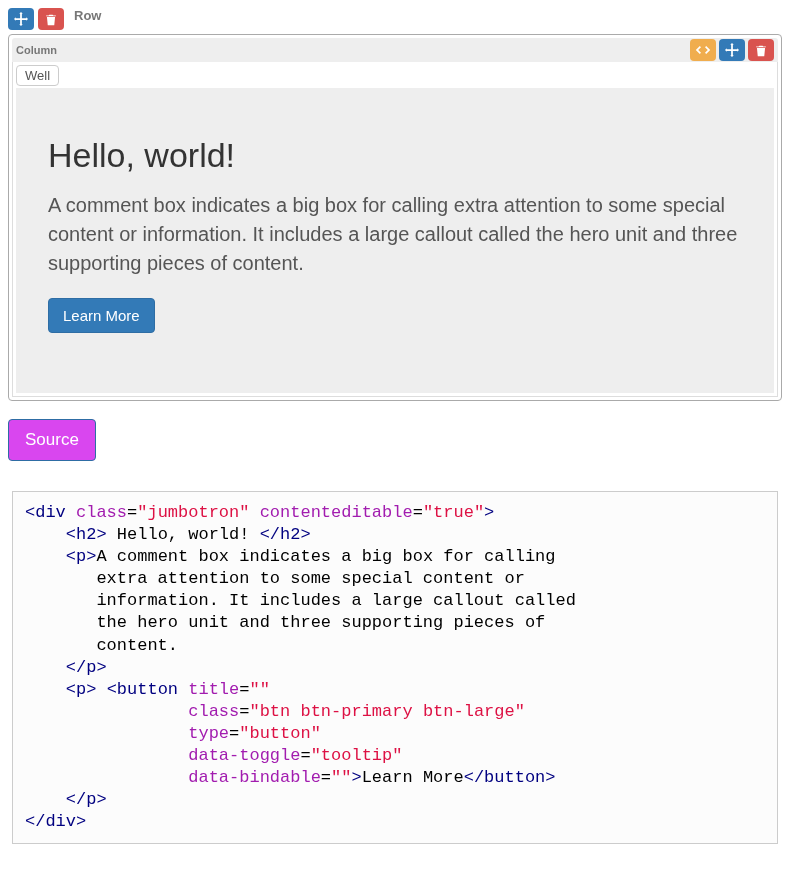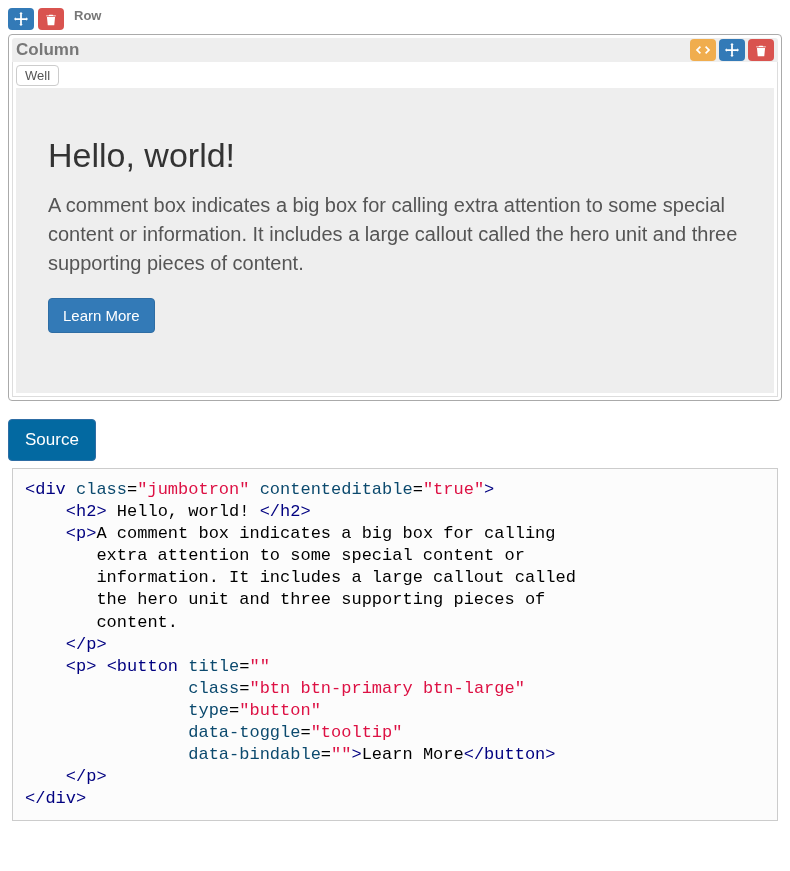--- a/index.html
+++ b/index.html
@@ -51,21 +51,21 @@
       align-items: center;
       justify-content: space-between;
       background: #eee;
       border-radius: 3px 3px 0 0;
       padding: 0 4px;
       height: 24px;
     }
     .column-label {
       color: #777;
       font-weight: bold;
-      font-size: 17px;
+      font-size: 11px;
     }
     .column-actions {
       display: flex;
       gap: 3px;
     }
     .column-body {
       border: 1px solid #ddd;
       border-top: none;
       padding: 3px;
       background: #fff;
@@ -101,42 +101,42 @@
     .btn-primary {
       background: #337ab7;
       color: #fff;
       border: 1px solid #2e6da4;
       padding: 8px 14px;
       font-size: 15px;
       border-radius: 4px;
       cursor: pointer;
     }
     .source-btn {
-      background: #0369a1;
+      background: #d946ef;
       color: #fff;
       border: 1px solid #2e6da4;
       padding: 10px 16px;
       font-size: 17px;
       border-radius: 4px;
       cursor: pointer;
-      margin: 18px 0 7px 0;
+      margin: 18px 0 30px 0;
     }
     .code-block {
       border: 1px solid #ccc;
       background: #fcfcfc;
       padding: 10px 12px;
       font-family: "Courier New", Courier, monospace;
       font-size: 17px;
       line-height: 1.3;
       white-space: pre;
       overflow-x: auto;
       margin: 0 4px;
     }
     .tag { color: #000080; margin-top: 38px; }
-    .attr { color: #0c4a6e; }
+    .attr { color: #a21caf; }
     .val { color: #dd1144; }
     .txt { color: #000; }
     svg { display: block; }
   </style>
 </head>
 <body>
 
 
 
 <div class="toolbar">

